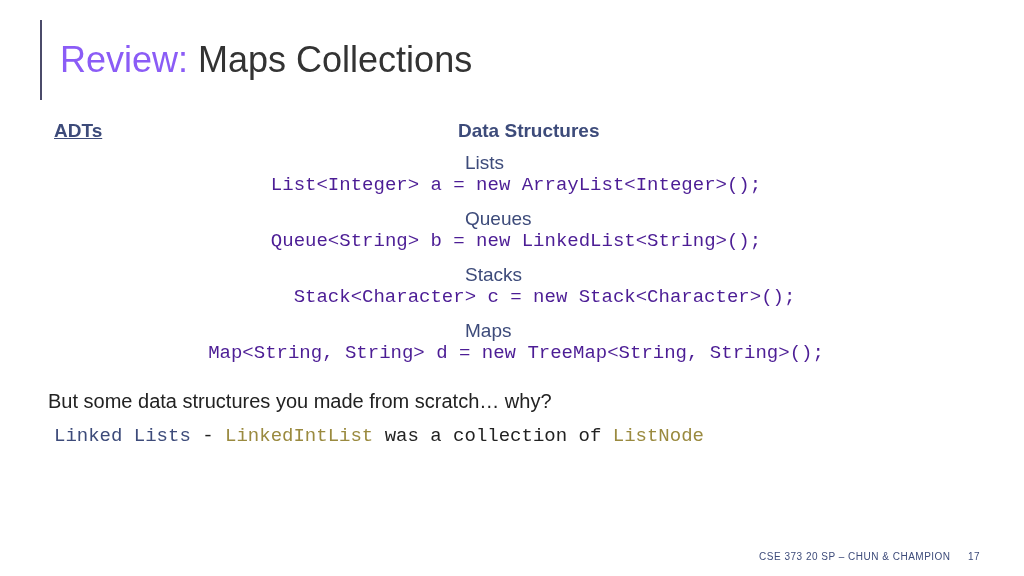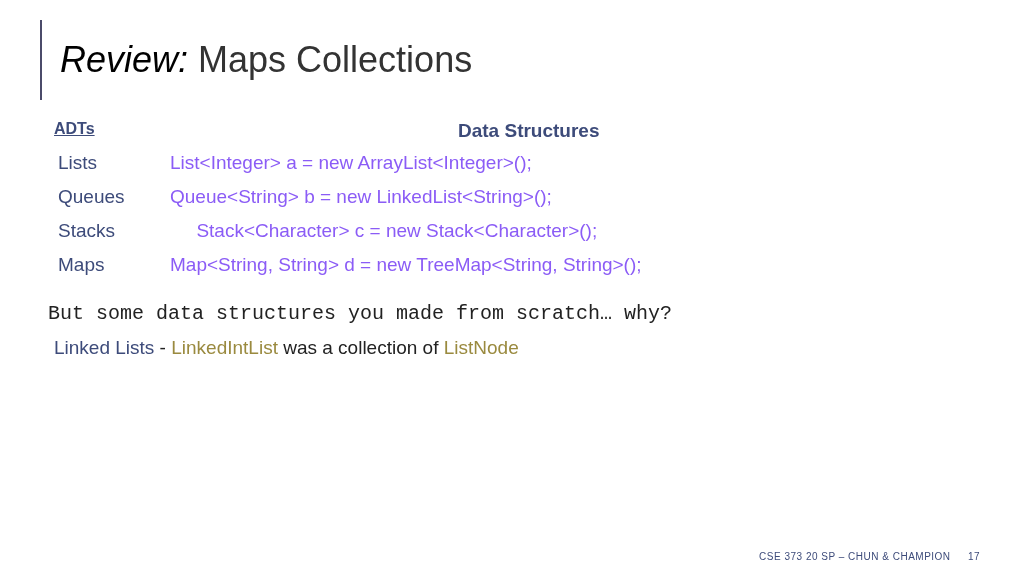--- a/index.html
+++ b/index.html
@@ -20,81 +20,81 @@
     height: 80px;
     display: flex;
     align-items: center;
   }
   .title {
     font-size: 36px;
     font-weight: 300;
     color: #333;
   }
   .title .accent {
-    color: #000000;
-    font-style: italic;
+    color: #8b5cf6;
   }
   .content {
     position: absolute;
     left: 48px;
     top: 120px;
     right: 40px;
   }
   .intro {
     font-size: 20px;
     color: #222;
     margin-bottom: 18px;
   }
   .headers {
     display: flex;
     margin-bottom: 10px;
   }
   .adt-header {
     width: 410px;
-    font-size: 16px;
+    font-size: 19px;
     font-weight: 600;
     color: #3d4b7a;
     text-decoration: underline;
     padding-left: 6px;
   }
   .ds-header {
     font-size: 19px;
     font-weight: 600;
     color: #3d4b7a;
   }
   .row {
     display: flex;
     align-items: center;
     margin-bottom: 12px;
+    flex-direction: column;
   }
   .adt-cell {
     width: 122px;
     font-size: 19px;
     color: #3d4b7a;
     padding-left: 10px;
   }
   .code-cell {
-    font-family: Liberation Sans, sans-serif;
+    font-family: Liberation Mono, monospace;
     font-size: 19px;
-    color: #8b5cf6;
+    color: #4c1d95;
     white-space: pre;
   }
   .section2 {
     margin-top: 26px;
   }
   .q {
     font-size: 20px;
     color: #222;
     margin-bottom: 12px;
-    font-family: Liberation Mono, monospace;
   }
   .line {
     font-size: 19px;
     margin-bottom: 8px;
     padding-left: 6px;
+    font-family: Liberation Mono, monospace;
   }
   .line .label {
     color: #3d4b7a;
   }
   .line .gold {
     color: #9a8a3f;
   }
   .line .plain {
     color: #222;
   }

